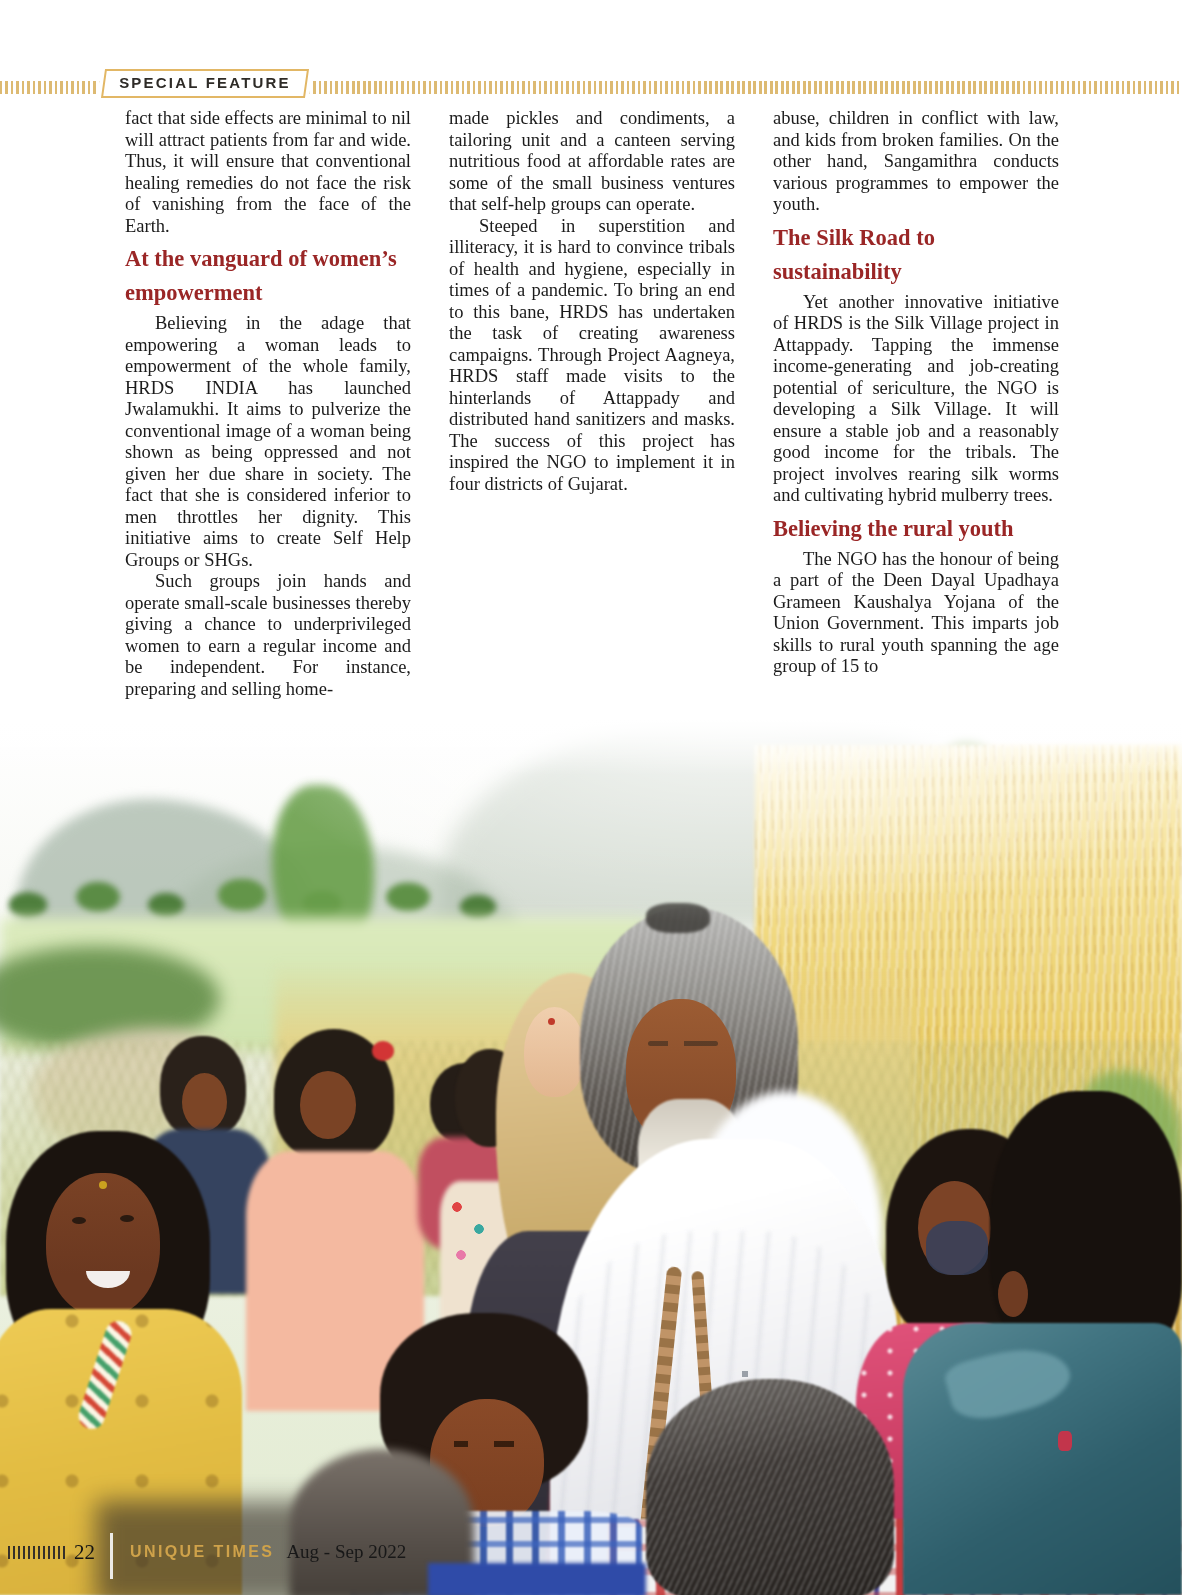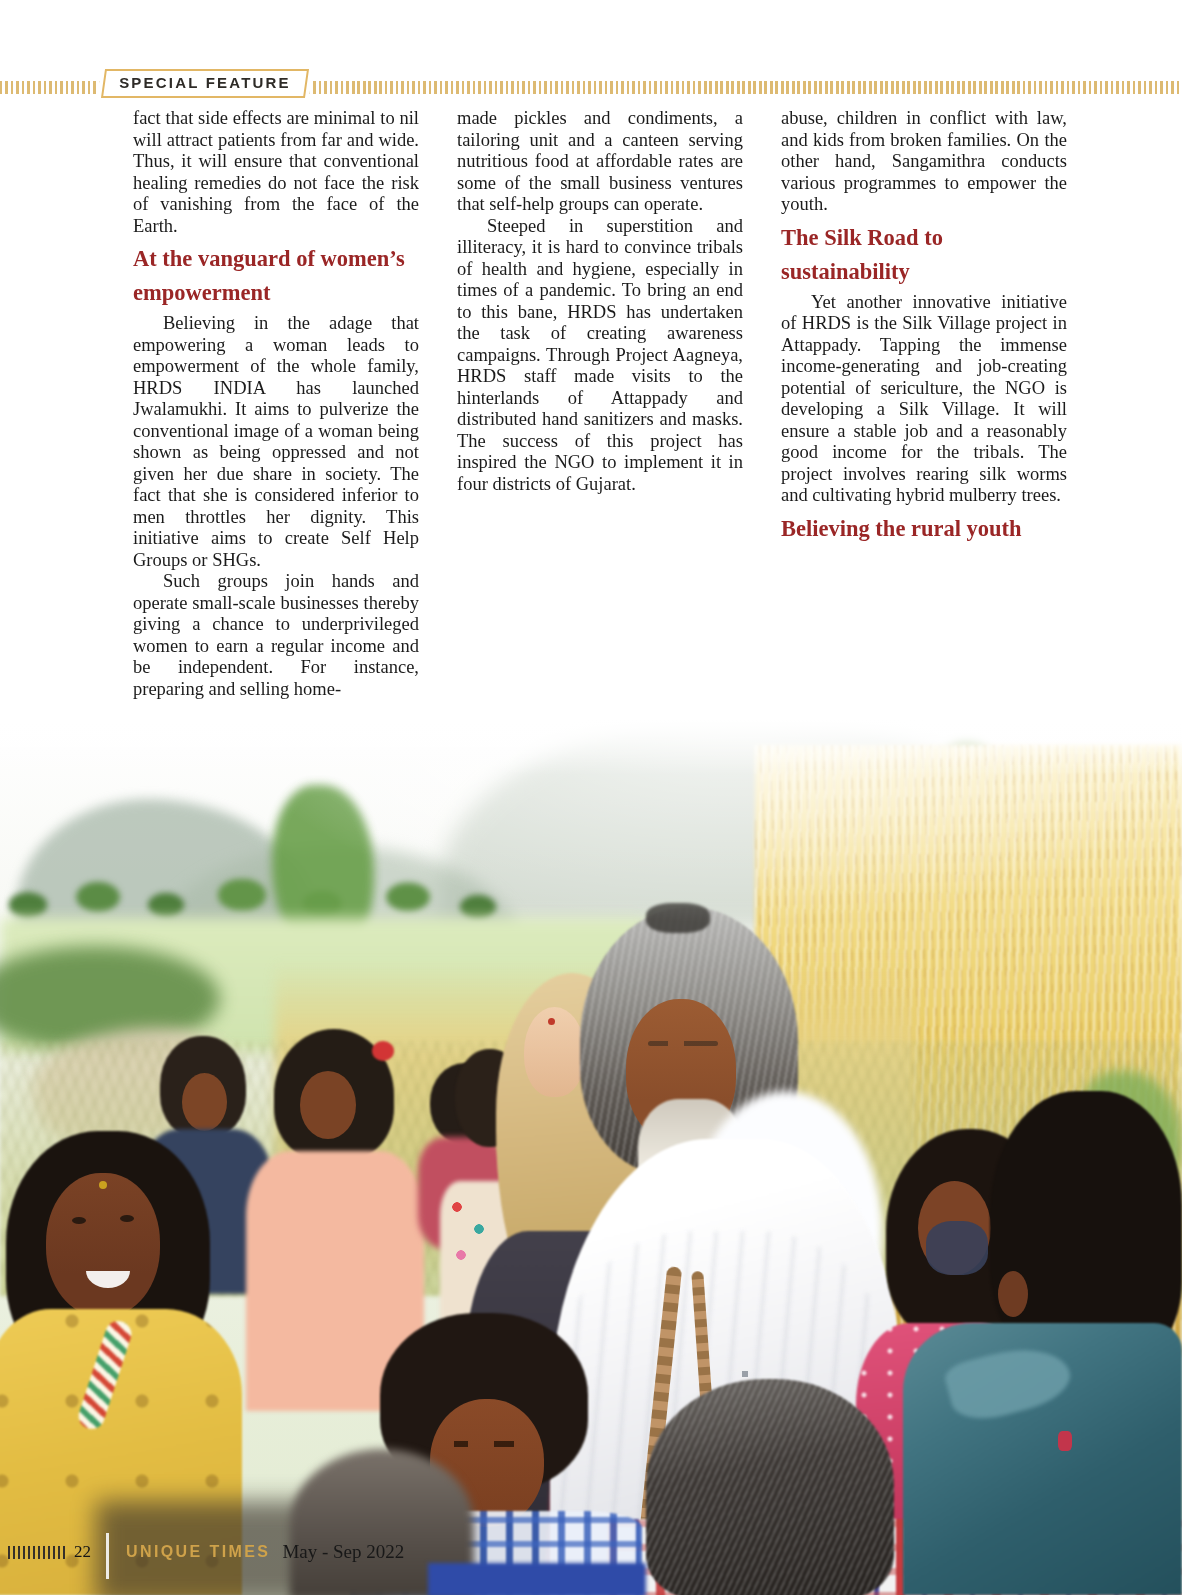--- a/index.html
+++ b/index.html
@@ -6,21 +6,21 @@
   .page{position:relative;width:1182px;height:1595px;background:#fff;overflow:hidden;
         font-family:"Liberation Serif",serif;}
   
   .rule-dashes{position:absolute;top:81px;left:0;width:1182px;height:13px;
 background:repeating-linear-gradient(90deg,#ddba72 0 2.5px,rgba(0,0,0,0) 2.5px 5.5px);}
   .badge{position:absolute;top:69px;left:103px;background:#fff;border:2px solid #e2b765;
          padding:3px 14px 4px;transform:skewX(-8deg);box-shadow:0 0 0 4px #fff;}
   .badge span{display:inline-block;transform:skewX(8deg);font-family:"Liberation Sans",sans-serif;
          font-weight:bold;font-size:15px;letter-spacing:2.2px;color:#2e2b27;}
   
-  .columns{position:absolute;top:108px;left:133px;width:934px;display:flex;gap:38px;}
+  .columns{position:absolute;top:108px;left:125px;width:934px;display:flex;gap:38px;}
   .col{flex:1 1 0;}
   .body{margin:0;font-size:18.5px;line-height:21.5px;text-align:justify;color:#1b1b1b;}
   .indent{text-indent:30px;}
   .subhead{margin:5px 0 3px;font-size:22.5px;line-height:34px;font-weight:bold;color:#9a2626;text-align:left;}
   
   .photo{position:absolute;top:713px;left:0;width:1182px;height:882px;overflow:hidden;background:#eef1e9;}
   .ly{position:absolute;}
   #sky{inset:0;background:linear-gradient(180deg,#ffffff 0%,#f8f9f5 22%,#eff3ec 45%,#ecf1e2 62%,#e7eed9 78%,#e2ebd1 100%);}
   #mtnC{left:440px;top:0px;width:620px;height:215px;background:#b5c2b3;border-radius:50% 50% 0 0/80% 95% 0 0;filter:blur(11px);opacity:.5;}
   #mtnL{left:16px;top:86px;width:300px;height:155px;background:#9bae9e;border-radius:55% 70% 0 0/90% 100% 0 0;filter:blur(6px);opacity:.65;}
@@ -144,21 +144,21 @@
   #footShadow{left:96px;top:788px;width:290px;height:104px;background:#3a332c;filter:blur(12px);opacity:.65;}
   #fgHead1{left:290px;top:736px;width:184px;height:150px;border-radius:50% 50% 0 0;filter:blur(4px);
     background:linear-gradient(180deg,#7a726a,#57504a 60%,#453f39);}
   #blueShirt{left:428px;top:850px;width:218px;height:34px;background:#2f4ba8;filter:blur(2px);}
   
   #sunHaze{inset:0;background:radial-gradient(ellipse 720px 300px at 62% 0%,rgba(255,255,255,.75),rgba(255,255,255,0) 70%);}
   #fadeTop{left:0;top:0;width:100%;height:62px;background:linear-gradient(180deg,#ffffff 10%,rgba(255,255,255,0));}
   
   .pfooter{position:absolute;left:8px;bottom:20px;display:flex;align-items:center;z-index:60;}
   .fd{width:58px;height:13px;background:repeating-linear-gradient(90deg,#36302a 0 2px,rgba(0,0,0,0) 2px 5px);}
-  .fp{font-family:"Liberation Serif",serif;font-size:17px;color:#141414;margin-left:8px;}
+  .fp{font-family:"Liberation Serif",serif;font-size:21px;color:#141414;margin-left:8px;}
   .fb{width:3px;height:46px;background:rgba(250,250,250,.9);margin:0 17px 0 15px;transform:translateY(4px);}
   .fm{font-family:"Liberation Sans",sans-serif;font-weight:bold;font-size:16px;letter-spacing:2.4px;color:#cfa24a;}
   .fdate{font-family:"Liberation Serif",serif;font-size:19px;color:#181818;margin-left:12px;}
 </style>
 </head>
 <body>
 
 <div class="page">
 
   <div class="rule-dashes"></div>
@@ -175,20 +175,21 @@
     </section>
     <section class="col">
       <p class="body">made pickles and condiments, a tailoring unit and a canteen serving nutritious food at affordable rates are some of the small business ventures that self-help groups can operate.</p>
       <p class="body indent">Steeped in superstition and illiteracy, it is hard to convince tribals of health and hygiene, especially in times of a pandemic. To bring an end to this bane, HRDS has undertaken the task of creating awareness campaigns. Through Project Aagneya, HRDS staff made visits to the hinterlands of Attappady and distributed hand sanitizers and masks. The success of this project has inspired the NGO to implement it in four districts of Gujarat.</p>
     </section>
     <section class="col">
       <p class="body">abuse, children in conflict with law, and kids from broken families. On the other hand, Sangamithra conducts various programmes to empower the youth.</p>
       <h2 class="subhead">The Silk Road to sustainability</h2>
       <p class="body indent">Yet another innovative initiative of HRDS is the Silk Village project in Attappady. Tapping the immense income-generating and job-creating potential of sericulture, the NGO is developing a Silk Village. It will ensure a stable job and a reasonably good income for the tribals. The project involves rearing silk worms and cultivating hybrid mulberry trees.</p>
       <h2 class="subhead">Believing the rural youth</h2>
+      <p class="body indent">The NGO has the honour of being a part of the Deen Dayal Upadhaya Grameen Kaushalya Yojana of the Union Government. This imparts job skills to rural youth spanning the age group of 15 to</p>
     </section>
   </main>
 
   <figure class="photo" style="margin:0" aria-label="Elderly man with long grey hair and white beard dressed in white robes, seated beside a blonde woman, surrounded by smiling tribal children in a sunlit field with hazy hills, green trees and tall golden grass.">
     <div class="ly" id="sky"></div>
     <div class="ly" id="mtnC"></div>
     <div class="ly" id="mtnL"></div>
     <div class="ly" id="mtnL2"></div>
     <div class="ly" id="palms"></div>
     <div class="ly" id="treeR"></div>
@@ -264,17 +265,17 @@
     <div class="ly" id="blueShirt"></div>
 
     <div class="ly" id="sunHaze"></div>
     <div class="ly" id="fadeTop"></div>
 
     <div class="pfooter">
       <span class="fd"></span>
       <span class="fp">22</span>
       <span class="fb"></span>
       <span class="fm">UNIQUE TIMES</span>
-      <span class="fdate">May - Sep 2022</span>
+      <span class="fdate">Aug - Sep 2022</span>
     </div>
   </figure>
 
 </div>
 
 </body></html>

